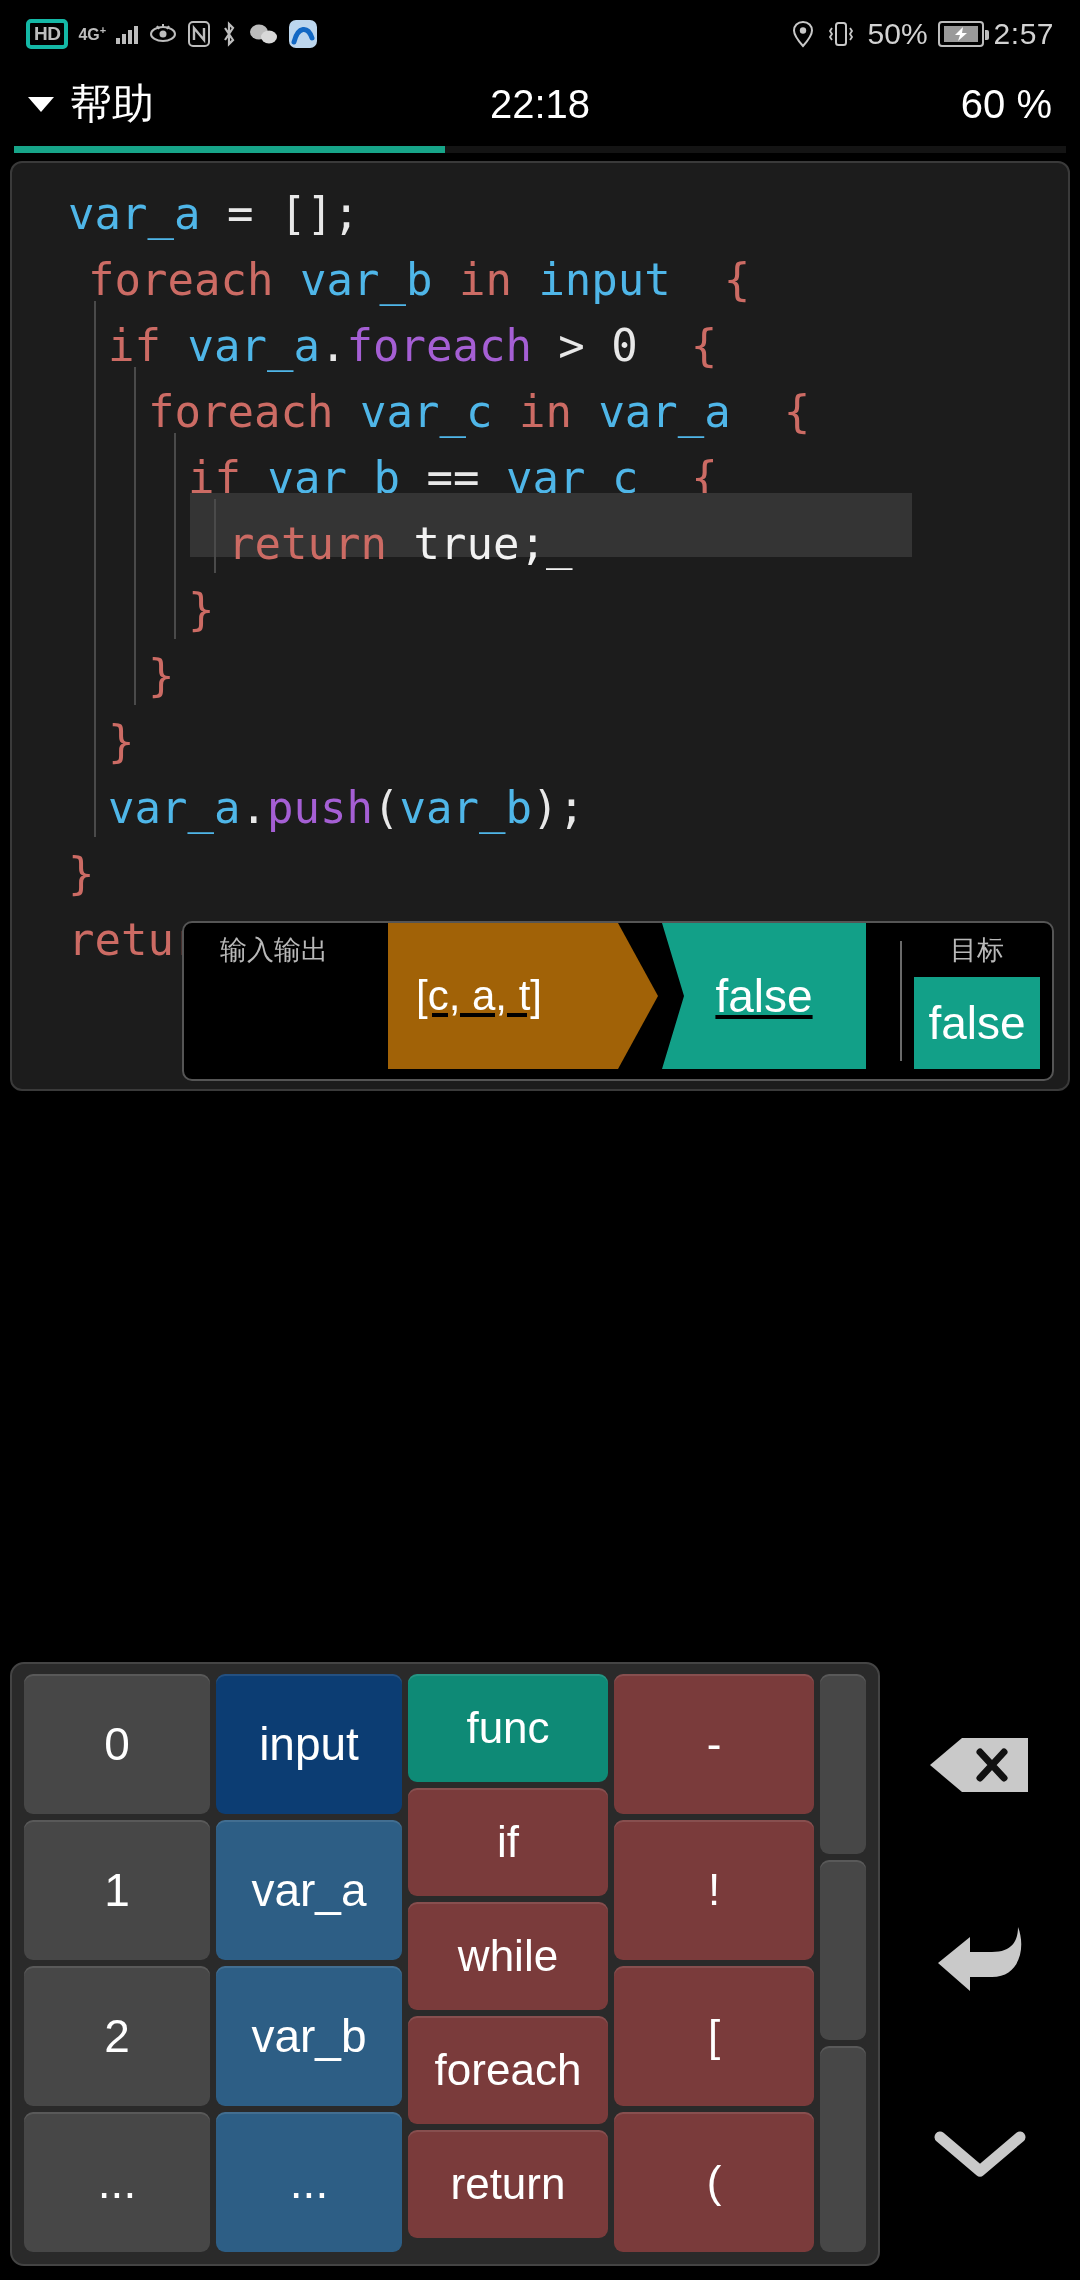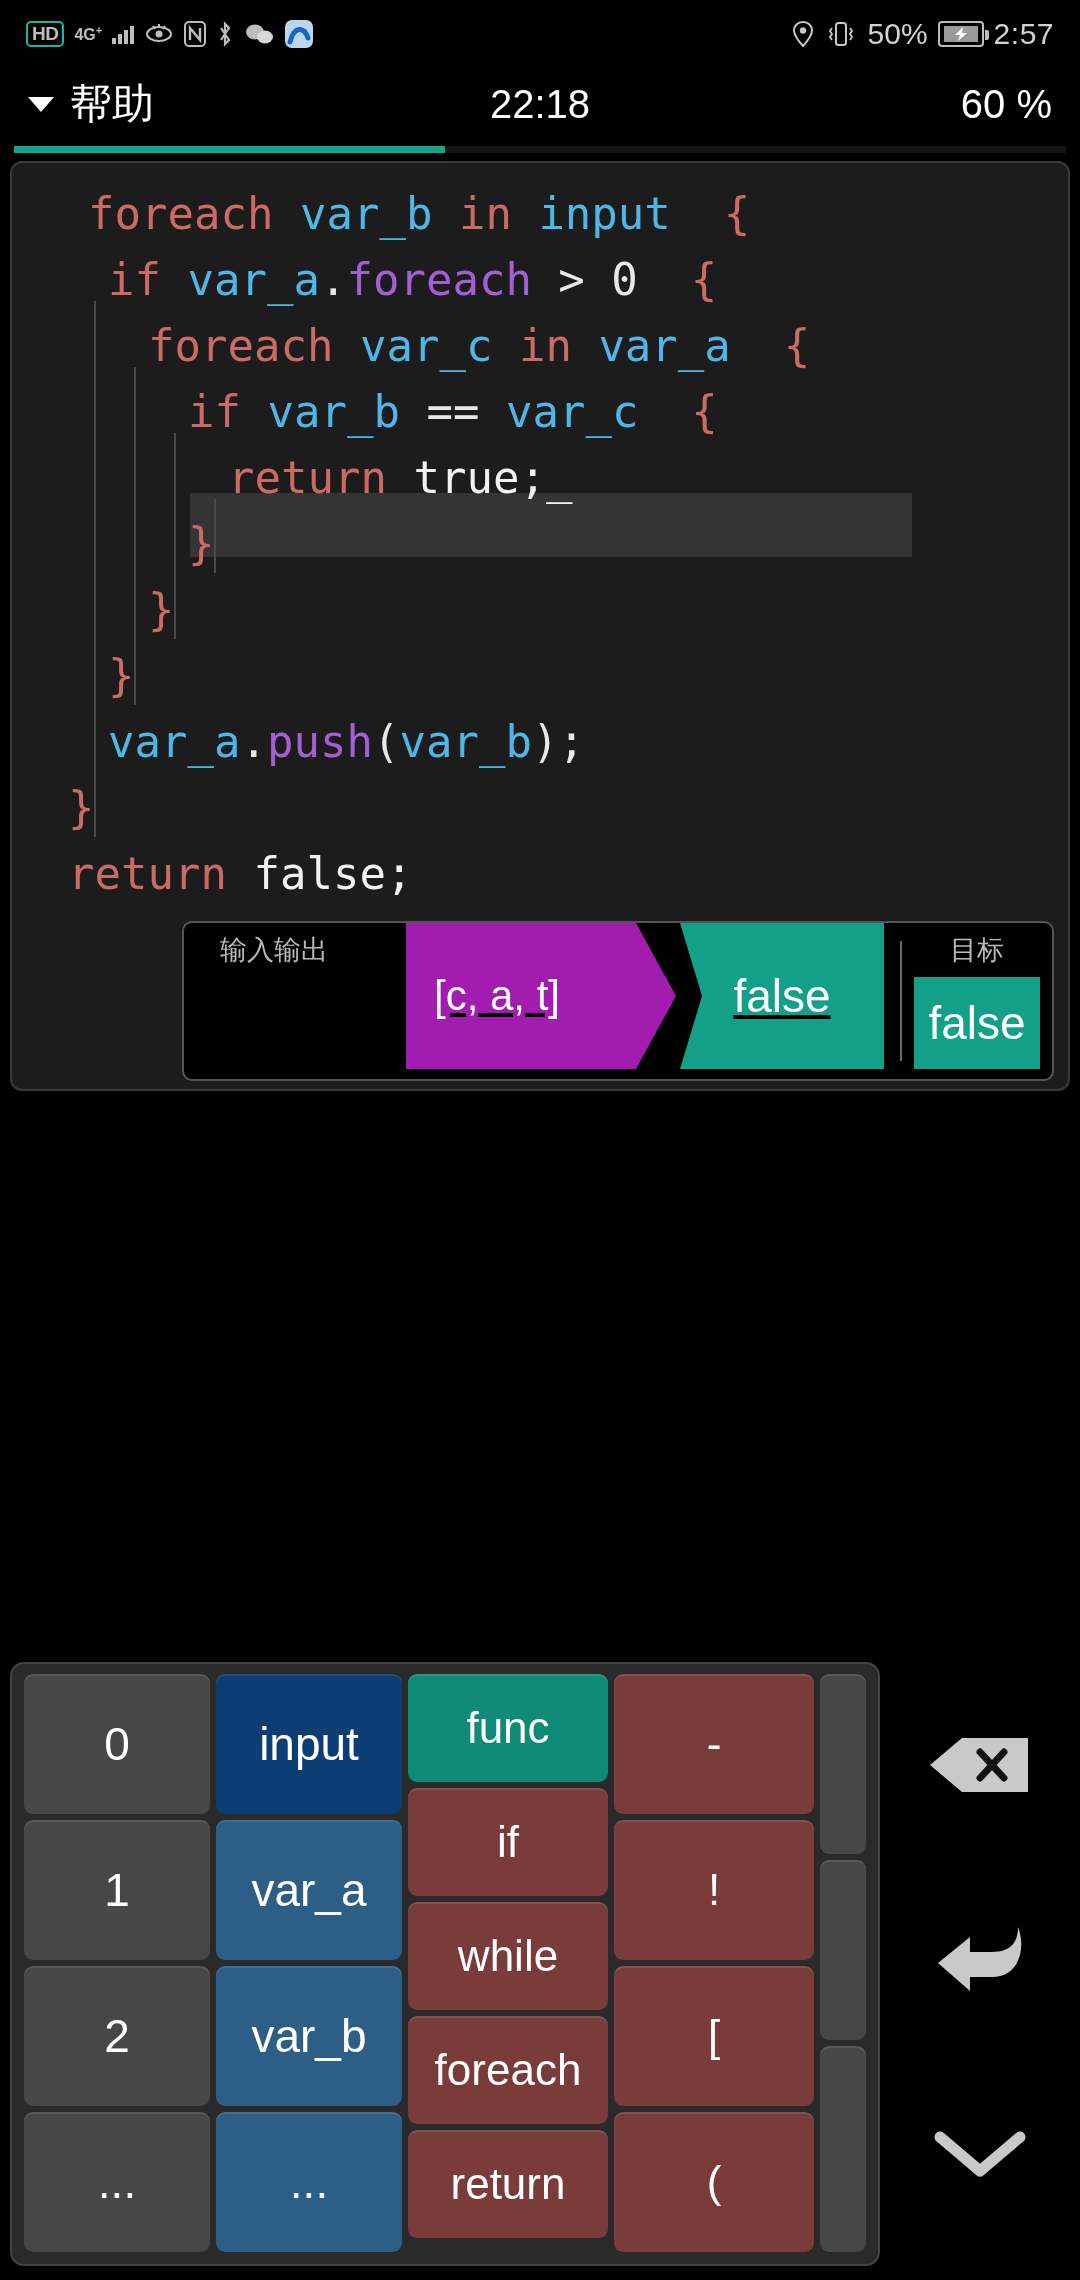--- a/index.html
+++ b/index.html
@@ -14,21 +14,21 @@
   .statusbar {
     height: 68px;
     display: flex; align-items: center;
     padding: 0 26px;
     color: #c8c8c8;
   }
   .sb-left { display: flex; align-items: center; gap: 10px; }
   .sb-right { margin-left: auto; display: flex; align-items: center; gap: 10px; }
   .sb-ico { display: inline-flex; align-items: center; justify-content: center; }
   .hd-badge {
-    border: 2px solid #14b8a6; border-radius: 5px;
+    border: 4px solid #14b8a6; border-radius: 5px;
     font-size: 19px; font-weight: bold; letter-spacing: -.5px;
     padding: 1px 4px 2px; color: #bdbdbd; line-height: 1;
   }
   .net-wrap { display: flex; flex-direction: column; align-items: flex-start; line-height: 1; }
   .net-g { font-size: 16px; font-weight: bold; color: #bdbdbd; }
   .bars { display: flex; align-items: flex-end; gap: 2px; height: 20px; }
   .bars i { display: block; width: 4px; background: #bdbdbd; }
   .bars i:nth-child(1){height:6px}.bars i:nth-child(2){height:10px}
   .bars i:nth-child(3){height:14px}.bars i:nth-child(4){height:18px}
   .sb-time { font-size: 30px; color: #d2d2d2; letter-spacing: .5px; }
@@ -105,25 +105,25 @@
     font-family: "Liberation Sans", sans-serif;
     overflow: hidden;
   }
   .io-main { flex: 1 1 auto; display: flex; flex-direction: row; position: relative; text-decoration: underline; }
   .io-heads { display: flex; height: 54px; align-items: center; }
   .io-head { color: #b9b9b9; font-size: 27px; }
   .io-head.in  { margin-left: 36px; }
   .io-head.out { margin-left: auto; margin-right: 42px; }
   .io-chips { flex: 1; display: flex; align-items: stretch; padding-bottom: 10px; }
   .chip-in {
-    background: #a21caf; color: #fff; font-size: 42px;
+    background: #a16207; color: #fff; font-size: 42px;
     display: flex; align-items: center; padding-left: 28px;
     flex: 0 0 270px;
     clip-path: polygon(0 0, calc(100% - 40px) 0, 100% 50%, calc(100% - 40px) 100%, 0 100%);
-    margin-left: 36px;
+    margin-left: 18px;
   }
   .chip-out {
     background: #12a088; color: #fff; font-size: 46px;
     display: flex; align-items: center; justify-content: center;
     flex: 0 0 204px;
     clip-path: polygon(0 0, 100% 0, 100% 100%, 0 100%, 22px 50%);
     margin-left: 4px;
   }
   .io-sep { width: 2px; background: #6a6a6a; margin: 18px 0; }
   .io-target { flex: 0 0 150px; display: flex; flex-direction: column; }
@@ -257,20 +257,21 @@
     <div class="hdr-center">22:18</div>
     <div class="hdr-right">60 %</div>
   </div>
   <div class="progress-track">
     <div class="progress-fill" id="progress-fill" style="width: 41%; background: rgb(23, 165, 137);"></div>
   </div>
 </div>
 
 <div class="codepanel">
   <div class="code-lines" id="code-lines">
+      <div class="cline" style="padding-left: 56px;"><span class="tok-var">var_a</span><span class="tok-punc"> = </span><span class="tok-punc">[];</span></div>
       <div class="cline" style="padding-left: 76px;"><span class="tok-kw">foreach</span><span class="tok-plain"> </span><span class="tok-var">var_b</span><span class="tok-plain"> </span><span class="tok-kw">in</span><span class="tok-plain"> </span><span class="tok-var">input</span><span class="tok-plain">  </span><span class="tok-kw">{</span></div>
       <div class="cline" style="padding-left: 96px;"><span class="tok-kw">if</span><span class="tok-plain"> </span><span class="tok-var">var_a</span><span class="tok-punc">.</span><span class="tok-prop">foreach</span><span class="tok-punc"> &gt; </span><span class="tok-num">0</span><span class="tok-plain">  </span><span class="tok-kw">{</span></div>
       <div class="cline" style="padding-left: 136px;"><span class="tok-kw">foreach</span><span class="tok-plain"> </span><span class="tok-var">var_c</span><span class="tok-plain"> </span><span class="tok-kw">in</span><span class="tok-plain"> </span><span class="tok-var">var_a</span><span class="tok-plain">  </span><span class="tok-kw">{</span></div>
       <div class="cline" style="padding-left: 176px;"><span class="tok-kw">if</span><span class="tok-plain"> </span><span class="tok-var">var_b</span><span class="tok-plain"> </span><span class="tok-punc">==</span><span class="tok-plain"> </span><span class="tok-var">var_c</span><span class="tok-plain">  </span><span class="tok-kw">{</span></div>
       <div class="hlbox" style="top: 330px; left: 178px;"></div>
       <div class="cline hl" style="padding-left: 216px; background: transparent;"><span class="tok-kw">return</span><span class="tok-plain"> </span><span class="tok-plain">true;</span><span class="caret">_</span></div>
       <div class="cline" style="padding-left: 176px;"><span class="tok-kw">}</span></div>
       <div class="cline" style="padding-left: 136px;"><span class="tok-kw">}</span></div>
       <div class="cline" style="padding-left: 96px;"><span class="tok-kw">}</span></div>
       <div class="cline" style="padding-left: 96px;"><span class="tok-var">var_a</span><span class="tok-punc">.</span><span class="tok-prop">push</span><span class="tok-punc">(</span><span class="tok-var">var_b</span><span class="tok-punc">);</span></div>

